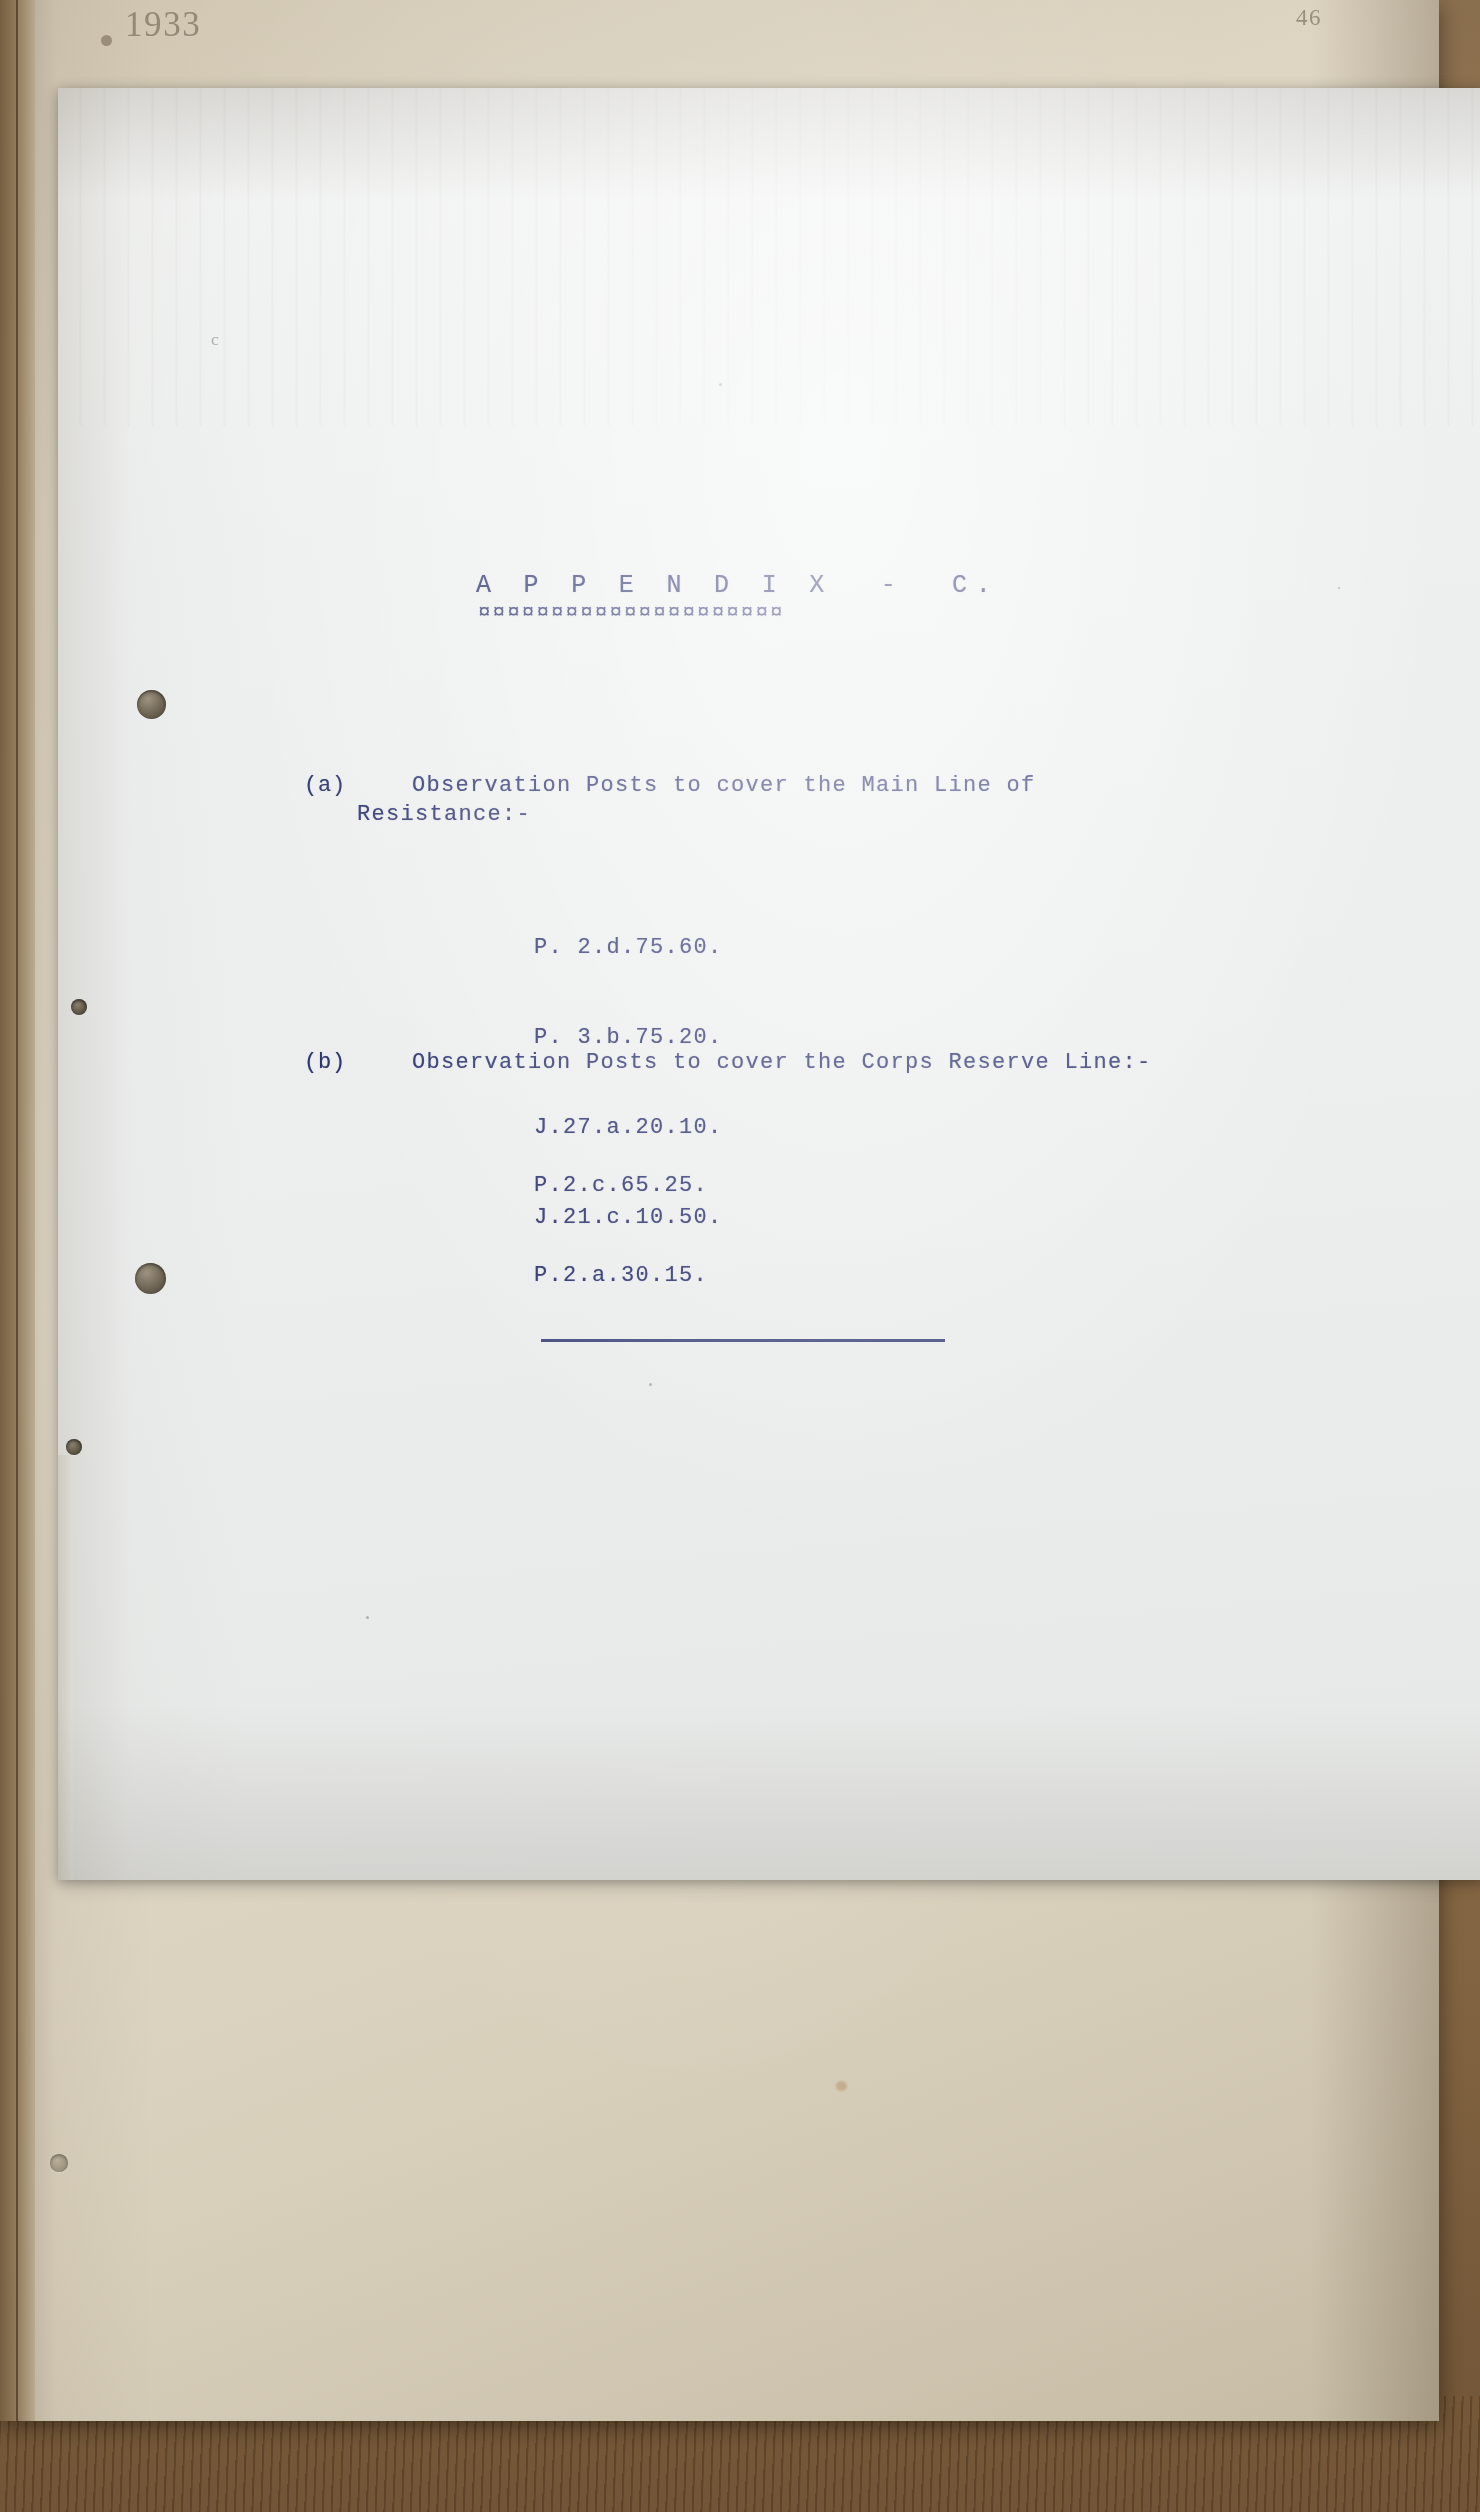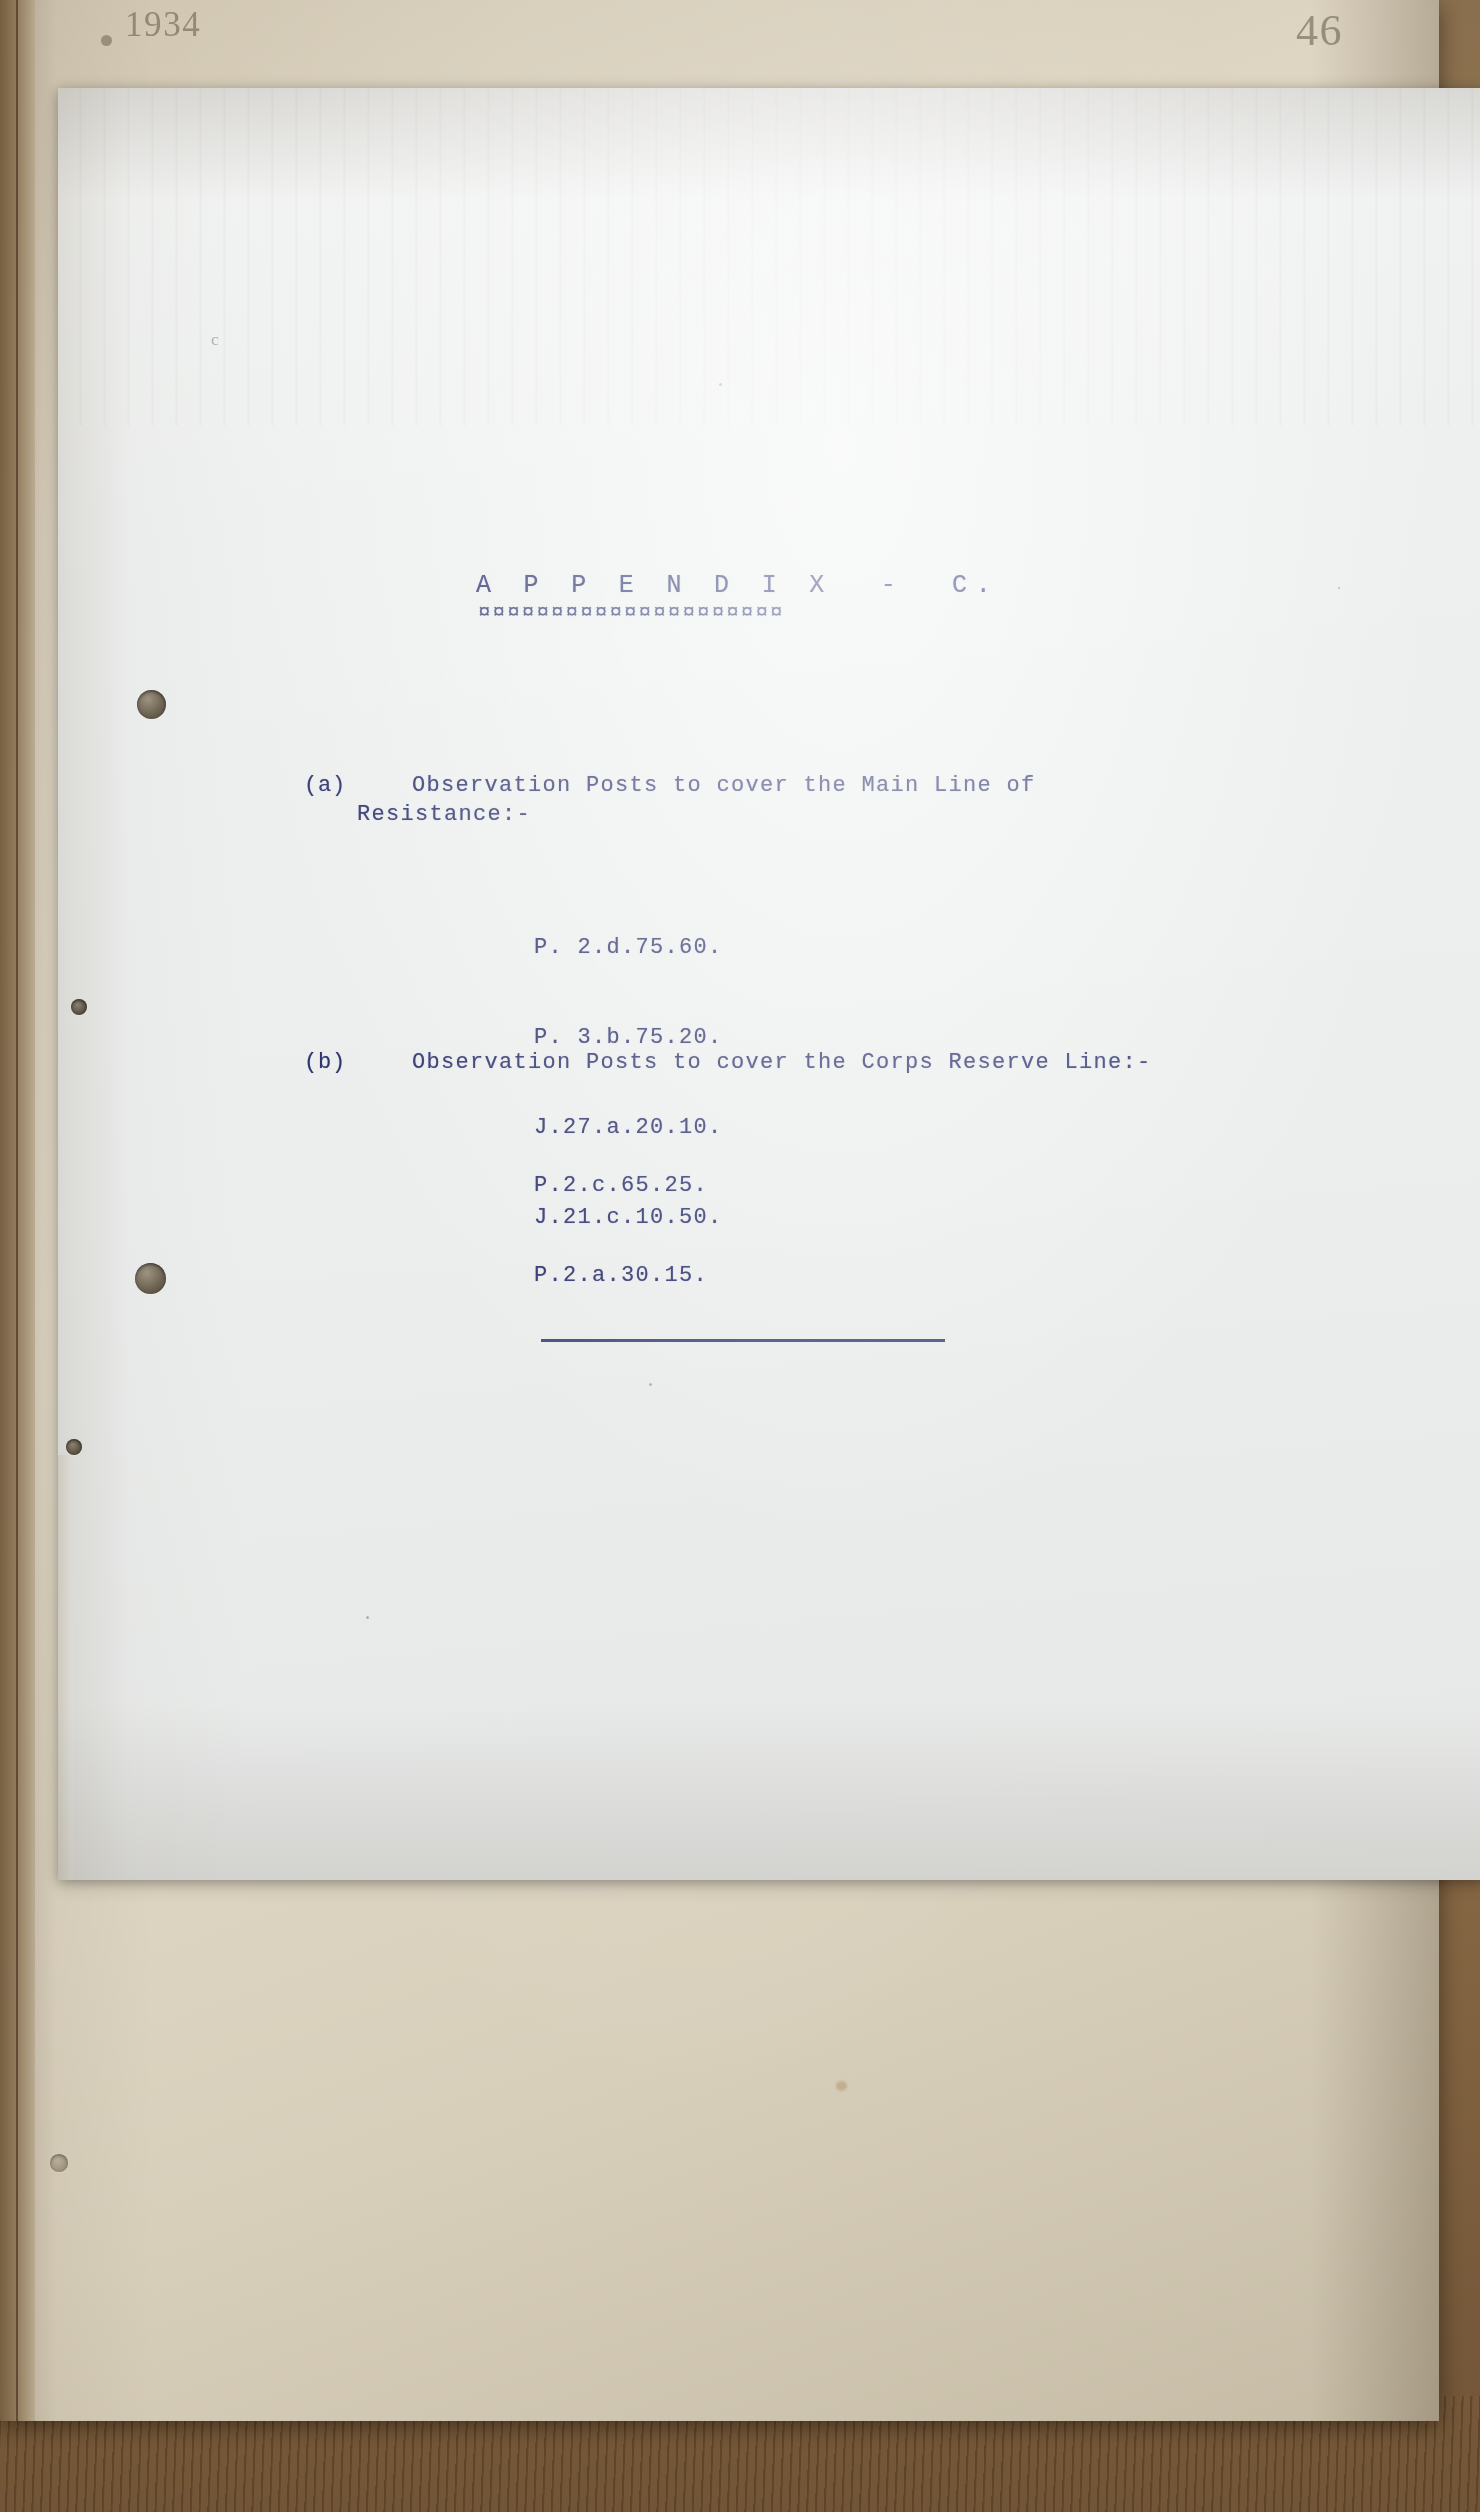--- a/index.html
+++ b/index.html
@@ -80,21 +80,21 @@
     user-select: none;
   }
   .ghost-year { left: 125px; top: 4.8px; font-size: 35px; }
   .ghost-dot {
     position: absolute;
     left: 101px; top: 35px;
     width: 11.3px; height: 11.3px;
     border-radius: 50%;
     background: rgba(90,78,60,0.45);
   }
-  .ghost-page { left: 1296px; top: 4.8px; font-size: 44px; }
+  .ghost-page { left: 1296px; top: 4.8px; font-size: 23px; }
 
   
   .sheet {
     position: absolute;
     left: 58px; top: 88px;
     width: 1425px; height: 1792px;
     background:
       linear-gradient(175deg, #f2f3f2 0%, #eef0f0 25%, #eceeee 60%, #e6e8e7 100%);
     box-shadow:
       0 1.6px 9.7px rgba(0,0,0,0.22),
@@ -218,21 +218,21 @@
 
   <div class="wood"></div>
   <div class="wood-grain"></div>
 
   <div class="backing">
     <div class="backing-shade"></div>
     <div class="binding"></div>
     <div class="binding-edge"></div>
 
     <div class="ghost-dot"></div>
-    <div class="ghost ghost-year">1934</div>
+    <div class="ghost ghost-year">1933</div>
     <div class="ghost ghost-page">46</div>
   </div>
 
   <div class="sheet">
     <div class="sheet-streaks"></div>
     <div class="sheet-left-notch"></div>
 
     <div class="typed title">A P P E N D I X  -  C.</div>
     <div class="typed title-rule">¤¤¤¤¤¤¤¤¤¤¤¤¤¤¤¤¤¤¤¤¤</div>
 

